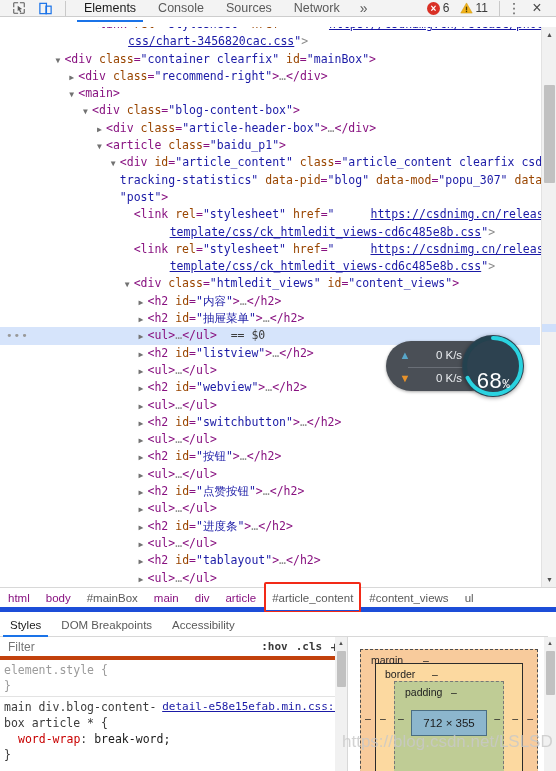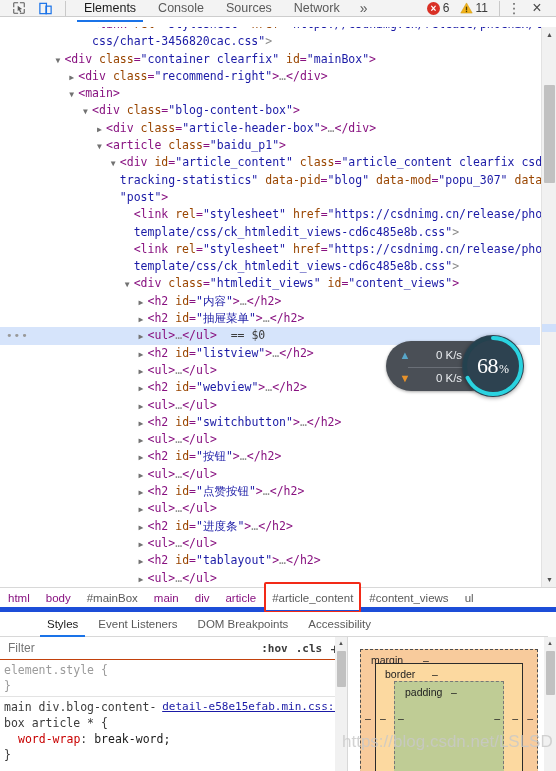--- a/index.html
+++ b/index.html
@@ -62,21 +62,21 @@
   }
   .tw { color: #727272; font-size: 8px; display: inline-block; width: 9px; }
   .tw.open::before { content: "\25BC"; }
   .tw.closed::before { content: "\25B6"; }
   .tw.none::before { content: " "; }
   .tag { color: #881280; }
   .attr { color: #994500; }
   .val { color: #1a1aa6; }
   .punct { color: #881280; }
   .gray { color: #8c8c8c; }
-  .lnk { color: #1a1aa6; cursor: pointer; }
+  .lnk { color: #1a1aa6; text-decoration: underline; cursor: pointer; margin-left: 36px; }
   .dollar { color: #3b3b3b; }
 
   
   .vsb {
     position: absolute; right: 0; top: 27px; width: 15px; height: 560px;
     background: #f1f1f1; border-left: 1px solid #e2e2e2;
   }
   .vsb .arr { width: 15px; height: 15px; display: flex; align-items: center; justify-content: center;
     font-size: 7px; color: #505050; cursor: pointer; }
   .vsb .arr.bot { position: absolute; bottom: 0; left: 0; }
@@ -105,23 +105,23 @@
   .nw-arrow.dn { color: #e8922a; }
   .nw-txt { color: #e9ecef; font-size: 11.5px; font-family: "Liberation Sans", sans-serif;
     flex: 1; text-align: center; padding-right: 4px; }
   .nw-div { position: absolute; left: 22px; top: 26px; width: 72px; height: 1px; background: #6a6f77; }
   .nw-circle {
     position: absolute; left: 76px; top: 0; width: 62px; height: 62px; border-radius: 50%;
     background: #2d4250; box-shadow: 0 1px 4px rgba(0,0,0,.4);
   }
   .nw-circle svg { position: absolute; left: 0; top: 0; }
   .nw-pct {
-    position: absolute; left: 0; top: 0; width: 62px; height: 62px;
+    position: absolute; left: 0; top: 16px; width: 62px; height: 62px;
     display: flex; align-items: center; justify-content: center;
-    color: #fff; font-family: Liberation Serif, serif;
+    color: #fff; font-family: Liberation Mono, monospace;
   }
   .nw-pct .num { font-size: 22px; font-weight: 500; letter-spacing: -.5px; }
   .nw-pct .sym { font-size: 12px; margin-top: 6px; margin-left: 1px; }
 
   
   .crumbs {
     position: absolute; top: 587px; left: 0; width: 556px; height: 25px;
     background: #fff; border-top: 1px solid #d8d8d8; border-bottom: 5px solid #1d4ed8;
     display: flex; align-items: center; font-size: 11.5px;
     font-family: "Liberation Sans", sans-serif;
@@ -132,36 +132,36 @@
   .crumb.boxed { color: #5a5a5a; background: #fff; }
   .crumb.boxed::after {
     content: ""; position: absolute; left: 0px; top: -3px; right: 0px; bottom: -3px;
     border: 2px solid #f22a18; border-radius: 2px; pointer-events: none;
   }
 
   
   .subtabs {
     position: absolute; top: 612px; left: 0; width: 548px; height: 25px;
     background: #fff; border-bottom: 1px solid #d8d8d8;
-    display: flex; align-items: center; font-size: 11.5px; padding-left: 37px;
+    display: flex; font-size: 11.5px;
   }
   .stab { padding: 0 10px; height: 25px; display: flex; align-items: center; cursor: pointer;
     color: #5a5a5a; position: relative; }
   .stab.active { color: #1a1a1a; }
   .stab.active::after {
     content:""; position: absolute; left: 3px; right: 3px; bottom: 0; height: 2px; background: #1a73e8;
   }
 
   
   .styles-pane {
     position: absolute; top: 637px; left: 0; width: 348px; height: 134px;
     background: #fff; border-right: 1px solid #d8d8d8; overflow: hidden;
   }
   .filter-row {
-    height: 23px; display: flex; align-items: center; border-bottom: 1px solid #c2410c;
+    height: 23px; display: flex; align-items: center; border-bottom: 4px solid #c2410c;
     padding: 0 3px;
   }
   .filter-input {
     flex: 1; border: none; outline: none; font-size: 12px; color: #9b9b9b;
     font-family: "Liberation Sans", sans-serif; padding-left: 5px; background: transparent;
   }
   .fr-btn { font-family: "DejaVu Sans Mono", monospace; font-size: 11px; color: #3b3b3b;
     padding: 0 4px; cursor: pointer; font-weight: bold; }
   .fr-plus { font-size: 15px; color: #3b3b3b; padding: 0 5px 0 4px; cursor: pointer; position: relative; }
   .fr-plus::after { content:""; position:absolute; right:1px; bottom:2px; border-left: 4px solid transparent;
@@ -346,21 +346,20 @@
       <div class="crumb">main</div>
       <div class="crumb">div</div>
       <div class="crumb">article</div>
       <div class="crumb boxed">#article_content</div>
       <div class="crumb plain">#content_views</div>
       <div class="crumb plain">ul</div>
     </div>
 
   <div class="subtabs" id="subtabs">
       <div class="stab active">Styles</div>
-      <div class="stab">Event Listeners</div>
       <div class="stab">DOM Breakpoints</div>
       <div class="stab">Accessibility</div>
     </div>
 
   <div class="styles-pane">
     <div class="filter-row">
       <input class="filter-input" type="text" placeholder="Filter" style="">
       <span class="fr-btn">:hov</span>
       <span class="fr-btn">.cls</span>
       <span class="fr-plus">+</span>
@@ -402,20 +401,23 @@
       <span class="bm-dash" style="left:4px; top:48px;">–</span>
       <span class="bm-dash" style="right:4px; top:48px;">–</span>
     </div>
     <div class="bm-padding">
       <span class="bm-label" style="left:10px; top:4px;">padding</span>
       <span class="bm-dash" style="left:56px; top:4px;">–</span>
       <span class="bm-dash" style="left:3px; top:30px;">–</span>
       <span class="bm-dash" style="right:3px; top:30px;">–</span>
       <span class="bm-dash" style="left:50px; bottom:1px;">–</span>
     </div>
+    <div class="bm-content">
+      <span class="bm-size">712 × 355</span>
+    </div>
     <div class="bvsb">
       <div class="arr">▲</div>
       <div class="thumb"></div>
     </div>
   </div>
 
   <div class="watermark">https://blog.csdn.net/LSLSD</div>
 </div>
 
 </body></html>

